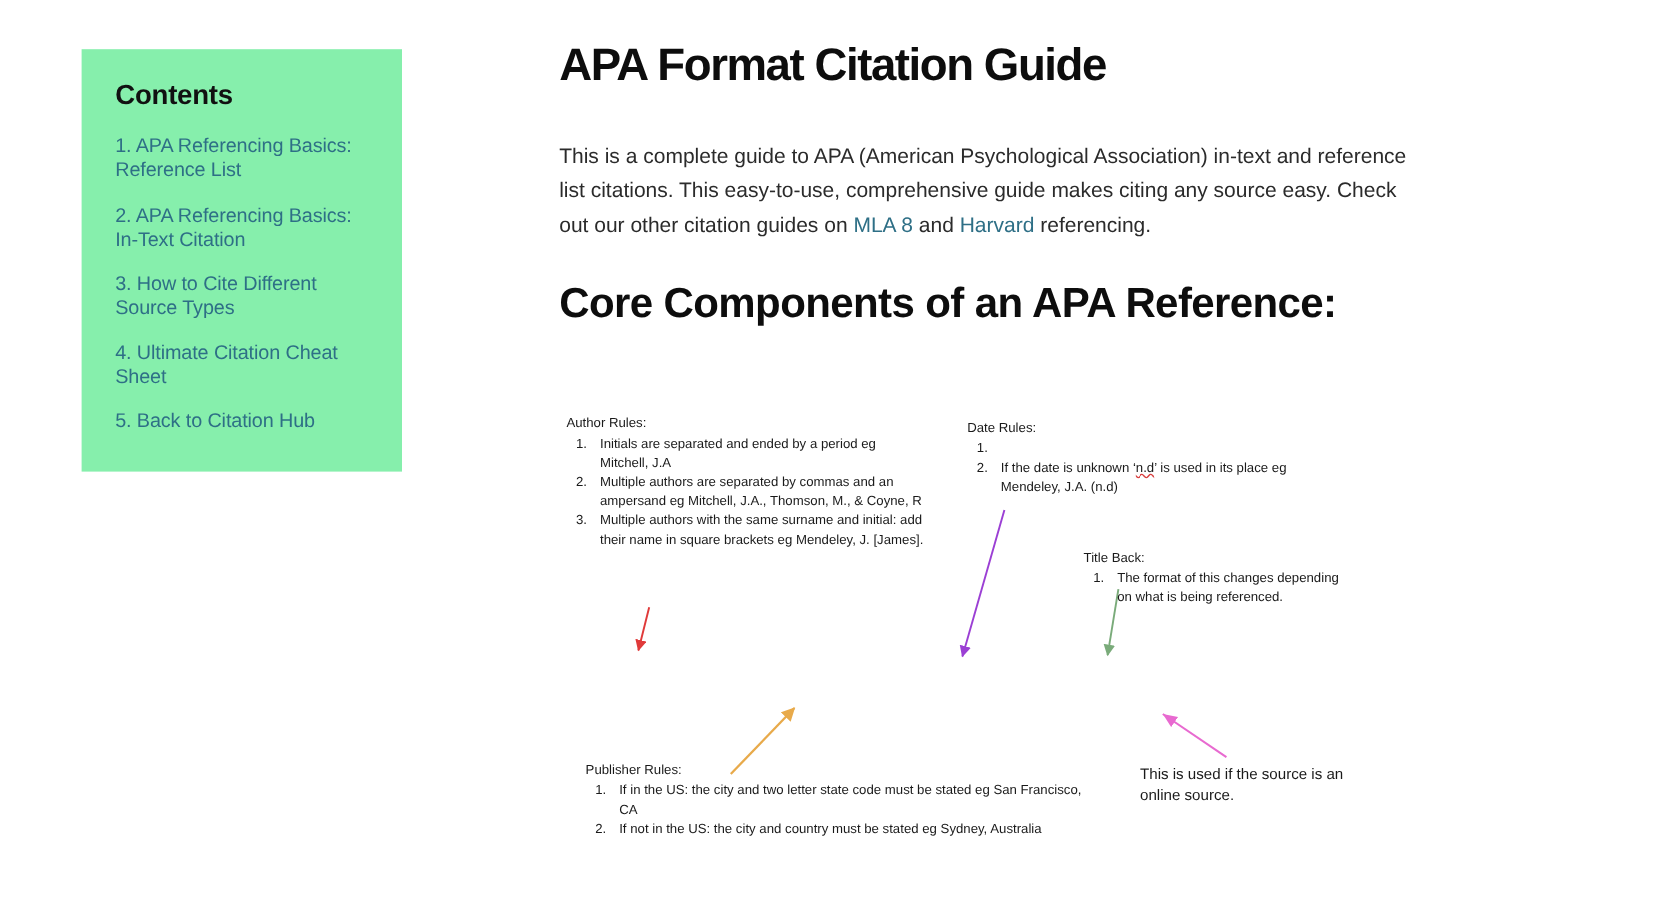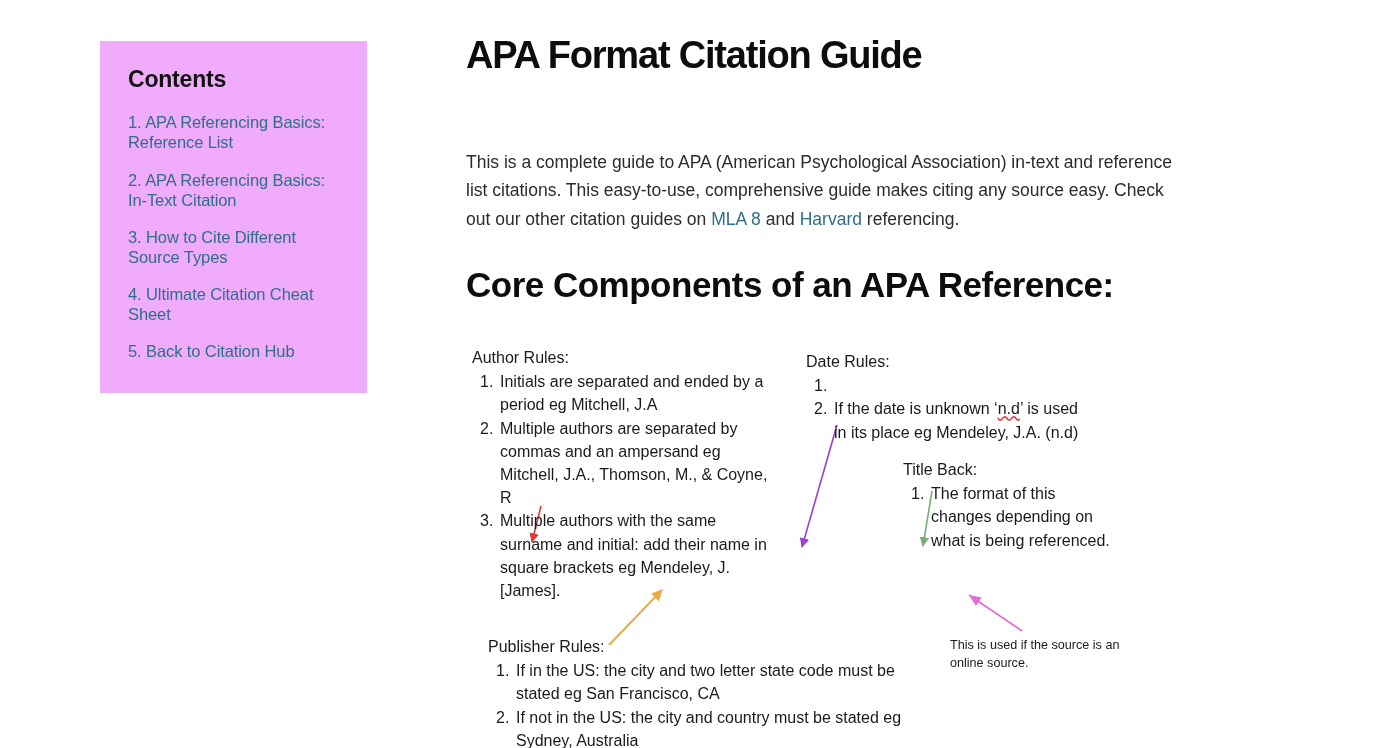--- a/index.html
+++ b/index.html
@@ -12,25 +12,25 @@
     height: 748px;
     position: relative;
     overflow: hidden;
     font-family: "Liberation Sans", sans-serif;
     color: #222222;
   }
 
   
   #toc-box {
     position: absolute;
-    left: 100px;
+    left: 68px;
     top: 41px;
     width: 267px;
     height: 352px;
-    background: #f0abfc;
+    background: #86efac;
     box-sizing: border-box;
     padding: 26px 22px 10px 28px;
   }
   #toc-title {
     font-size: 23px;
     font-weight: bold;
     color: #111111;
     letter-spacing: -0.2px;
     margin: 0 0 20px 0;
     line-height: 1.1;
@@ -56,21 +56,21 @@
   }
   #page-title {
     font-size: 38px;
     font-weight: bold;
     line-height: 1.05;
     letter-spacing: -1.2px;
     color: #0d0d0d;
     margin: 0;
   }
   #intro {
-    margin: 72px 0 0 0;
+    margin: 40px 0 0 0;
     font-size: 17.5px;
     line-height: 1.62;
     color: #2b2b2b;
     max-width: 722px;
   }
   #intro a {
     color: #2e6f86;
     text-decoration: none;
     cursor: pointer;
   }
@@ -94,21 +94,21 @@
     position: absolute;
     left: 0;
     top: 0;
     width: 700px;
     height: 390px;
     pointer-events: none;
   }
   .rules-block {
     position: absolute;
     font-family: "Liberation Sans", sans-serif;
-    font-size: 16px;
+    font-size: 11px;
     color: #1a1a1a;
     line-height: 1.45;
   }
   .rules-head {
     margin: 0 0 1px 0;
     display: block;
   }
   .rules-list {
     margin: 0;
     padding: 0;

